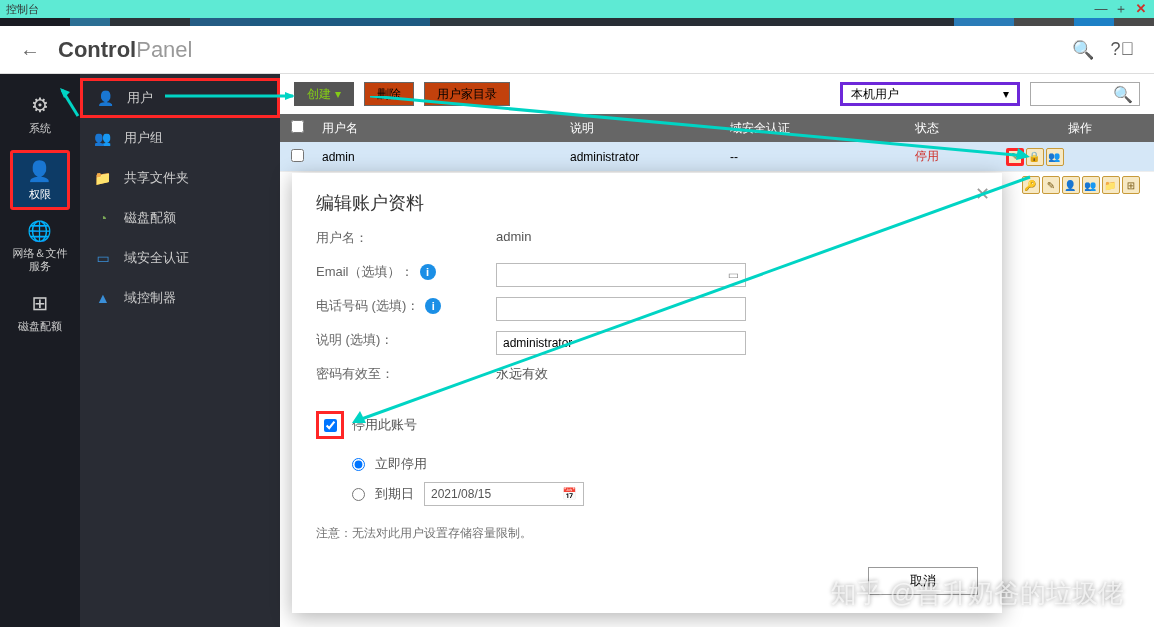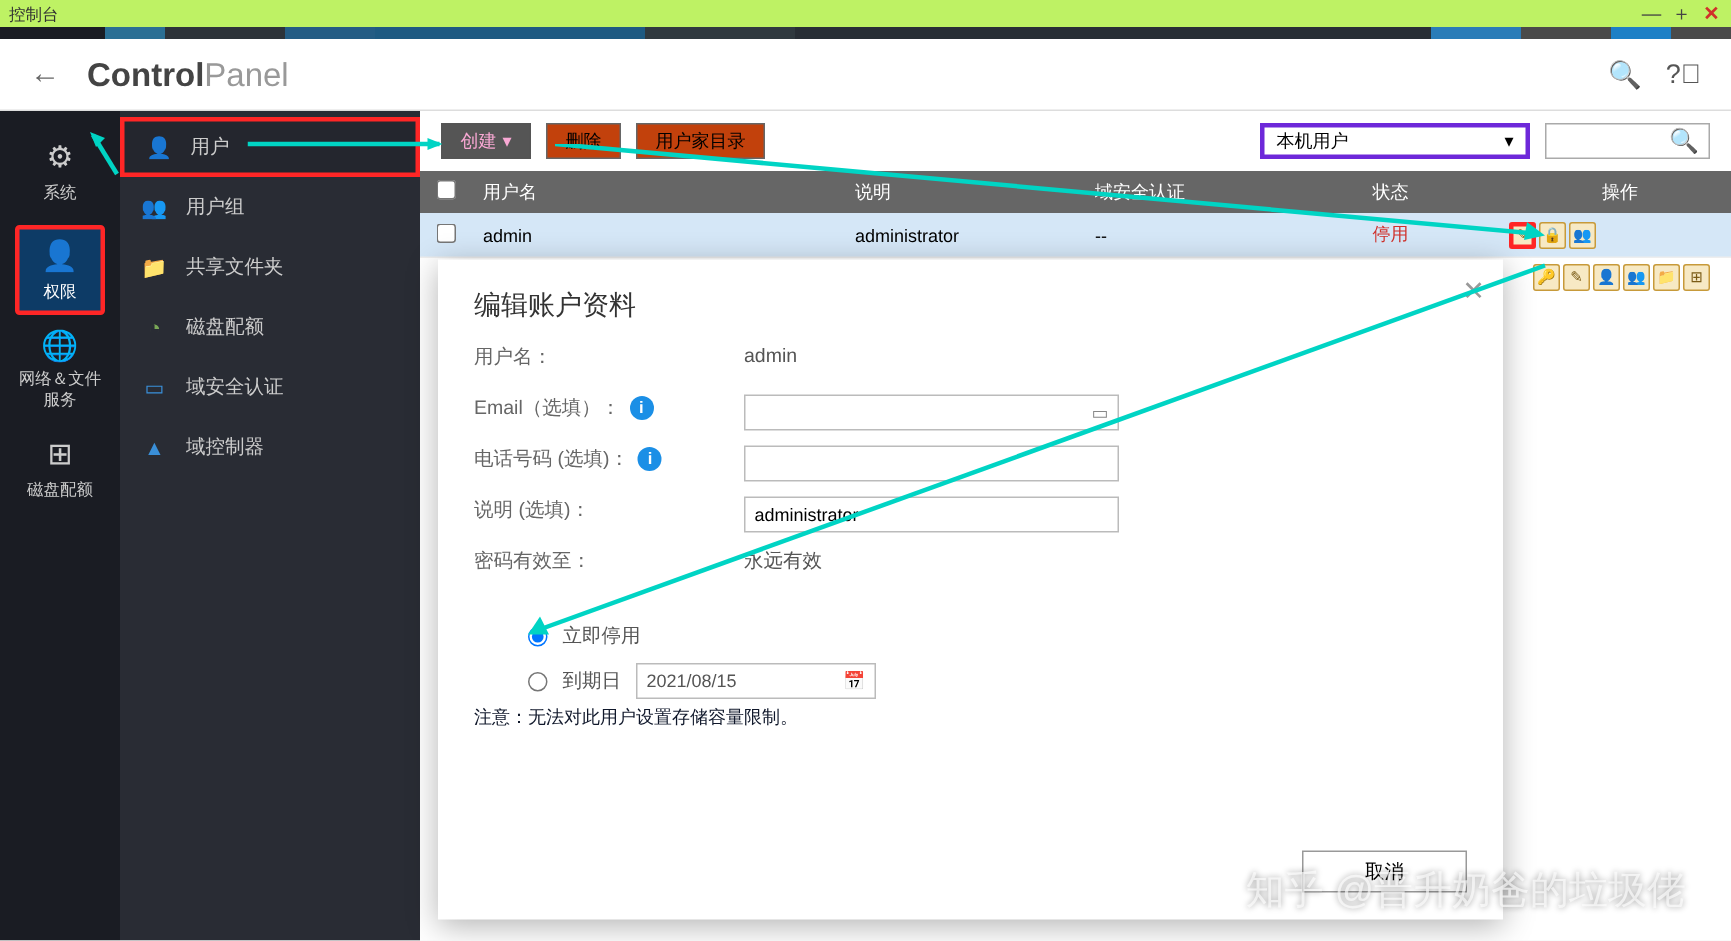--- a/index.html
+++ b/index.html
@@ -1,19 +1,19 @@
 <!DOCTYPE html>
 <html><head>
   <meta charset="utf-8">
   <style>
     * { margin: 0; padding: 0; box-sizing: border-box; font-family: "Microsoft YaHei", Arial, sans-serif; }
     body { width: 1154px; height: 627px; background: #f0f0f0; overflow: hidden; position: relative; }
     
     
-    .titlebar { background: #bef264; height: 18px; display: flex; align-items: center; padding: 0 6px; font-size: 11px; color: #333; }
+    .titlebar { background: #5eead4; height: 18px; display: flex; align-items: center; padding: 0 6px; font-size: 11px; color: #333; }
     .titlebar-controls { margin-left: auto; display: flex; gap: 6px; align-items: center; }
     .win-btn { width: 14px; height: 14px; font-size: 13px; line-height: 14px; text-align: center; color: #444; cursor: pointer; }
     .win-close { color: #d0302a; font-weight: bold; }
     
     
     .color-strip { height: 8px; display: flex; }
     .color-strip div { height: 100%; }
     
     
     .header { background: #fff; height: 48px; border-bottom: 1px solid #ddd; display: flex; align-items: center; padding: 0 20px; }
@@ -42,21 +42,21 @@
     .ico-group { color: #3a8fd8; }
     .ico-folder { color: #e8a13a; }
     .ico-disk { color: #7aa857; }
     .ico-domain { color: #3a8fd8; }
     .ico-dc { color: #3a8fd8; }
     
     
     .content { flex: 1; background: #fff; display: flex; flex-direction: column; }
     .toolbar { display: flex; align-items: center; padding: 8px 14px; gap: 10px; }
     .btn { border: 1px solid #666; background: #c2410c; padding: 2px 12px; font-size: 12px; cursor: pointer; height: 24px; }
-    .btn-dark { background: #555; color: #f9a8d4; border-color: #555; }
+    .btn-dark { background: #555; color: #84cc16; border-color: #555; }
     .btn-create { display: flex; align-items: center; gap: 4px; }
     .spacer { flex: 1; }
     .select-box { border: 3px solid #6d28d9; height: 24px; width: 180px; font-size: 12px; display: flex; align-items: center; padding: 0 8px; justify-content: space-between; }
     .search-ctn { border: 1px solid #aaa; height: 24px; width: 110px; display: flex; align-items: center; justify-content: flex-end; padding: 0 6px; }
     
     
     .tbl-head { display: flex; background: #666; color: #fff; height: 28px; align-items: center; font-size: 12px; }
     .tbl-row { display: flex; height: 30px; align-items: center; font-size: 12px; border-bottom: 1px solid #eee; }
     .tbl-row.sel { background: #d5e7f7; }
     .col-chk { width: 34px; text-align: center; }
@@ -80,21 +80,21 @@
     .info-dot { width: 16px; height: 16px; border-radius: 50%; background: #1b8fe6; color: #fff; font-size: 11px; display: flex; align-items: center; justify-content: center; font-weight: bold; }
     .form-val { flex: 1; }
     .form-input { width: 250px; height: 24px; border: 1px solid #bbb; padding: 0 6px; font-size: 12px; }
     .form-input.with-ico { display: flex; align-items: center; justify-content: space-between; }
     .chk-row { display: flex; align-items: center; gap: 8px; margin-top: 12px; }
     .chk-hl { width: 28px; height: 28px; border: 3px solid #ff2626; display: flex; align-items: center; justify-content: center; }
     .chk-hl input { width: 14px; height: 14px; }
     .radio-group { margin-left: 36px; margin-top: 10px; }
     .radio-row { display: flex; align-items: center; gap: 10px; height: 30px; font-size: 13px; }
     .date-input { width: 160px; height: 24px; border: 1px solid #bbb; padding: 0 6px; font-size: 12px; display: flex; align-items: center; justify-content: space-between; }
-    .note { color: #0f172a; font-size: 12px; margin-top: 1px; }
+    .note { color: #737373; font-size: 12px; margin-top: 16px; }
     .modal-footer { padding: 10px 24px 18px; display: flex; justify-content: flex-end; gap: 10px; }
     .m-btn { width: 110px; height: 28px; border: 1px solid #999; background: #fff; font-size: 13px; cursor: pointer; }
     
     
     .watermark { position: absolute; bottom: 16px; right: 30px; font-size: 26px; color: rgba(255,255,255,0.65); font-weight: 300; text-shadow: 0 0 4px rgba(0,0,0,0.4); pointer-events: none; }
     
     
     .arrow { position: absolute; pointer-events: none; z-index: 100; }
     
     checkbox, input[type=checkbox] { width: 13px; height: 13px; }
@@ -263,20 +263,26 @@
       </div>
       <div class="form-val"><input class="form-input" style=""></div>
     </div>
     <div class="form-row">
       <div class="form-label">说明 (选填)：</div>
       <div class="form-val"><input class="form-input" value="administrator" style=""></div>
     </div>
     <div class="form-row">
       <div class="form-label">密码有效至：</div>
       <div class="form-val">永远有效</div>
+    </div>
+    <div class="chk-row">
+      <div class="chk-hl">
+        <input type="checkbox" checked="" style="">
+      </div>
+      <span>停用此账号</span>
     </div>
     <div class="radio-group">
       <div class="radio-row">
         <input type="radio" name="dis" checked="" style="">
         <span>立即停用</span>
       </div>
       <div class="radio-row">
         <input type="radio" name="dis" style="">
         <span>到期日</span>
         <div class="date-input">

